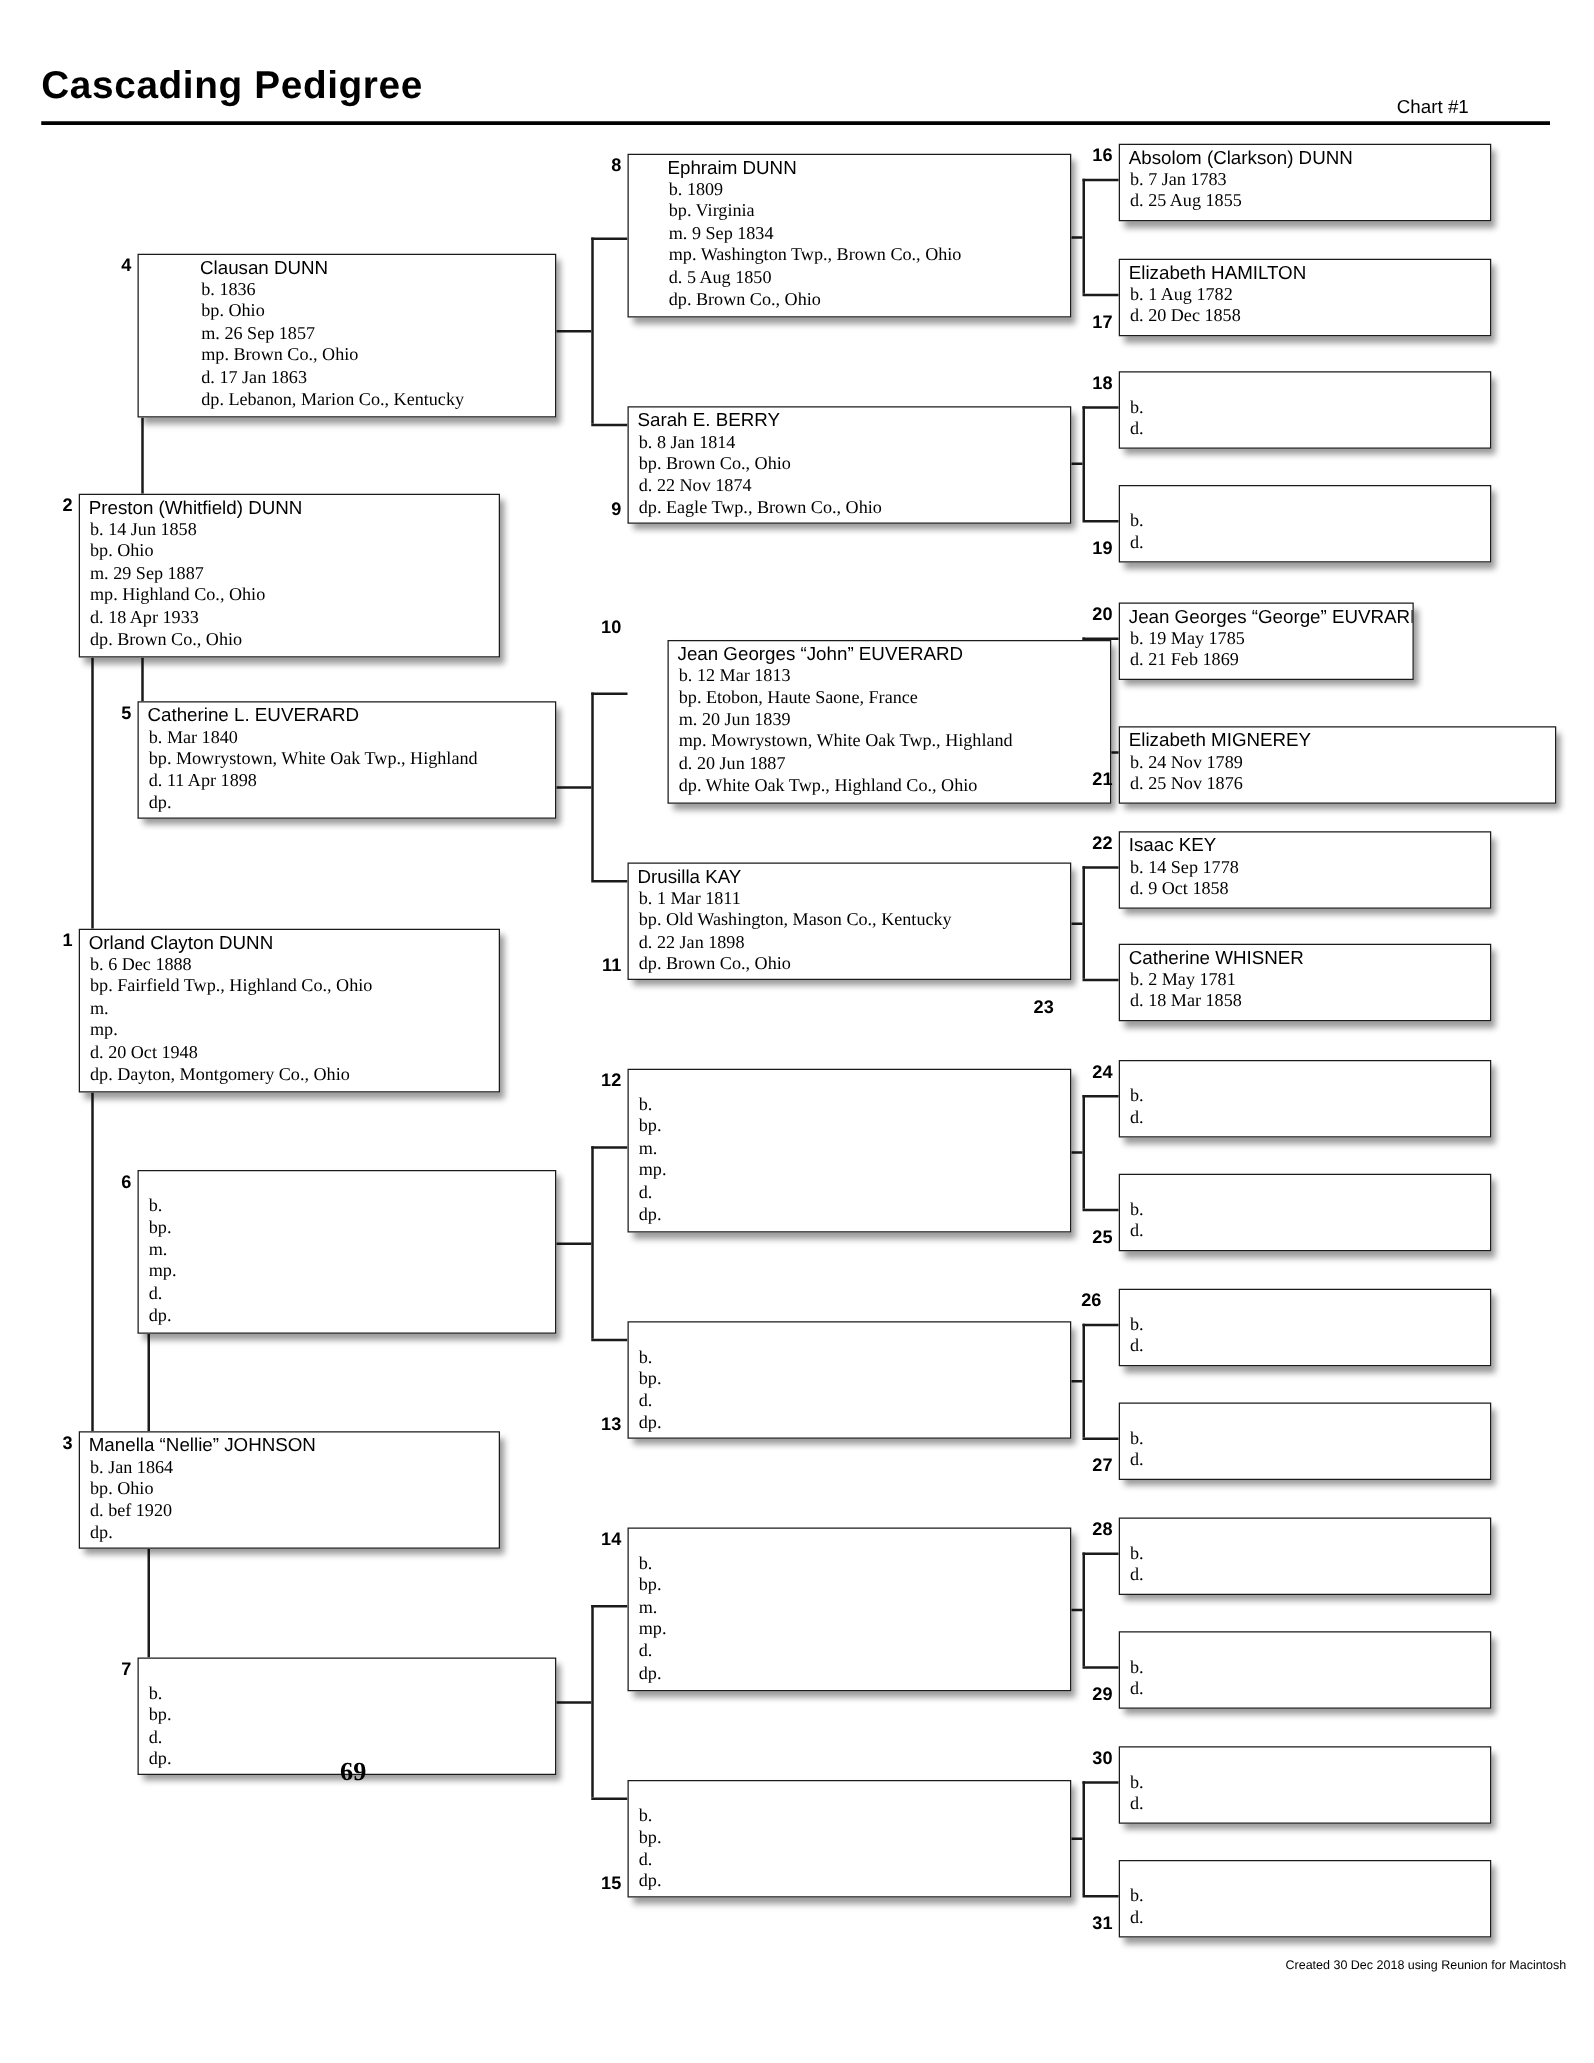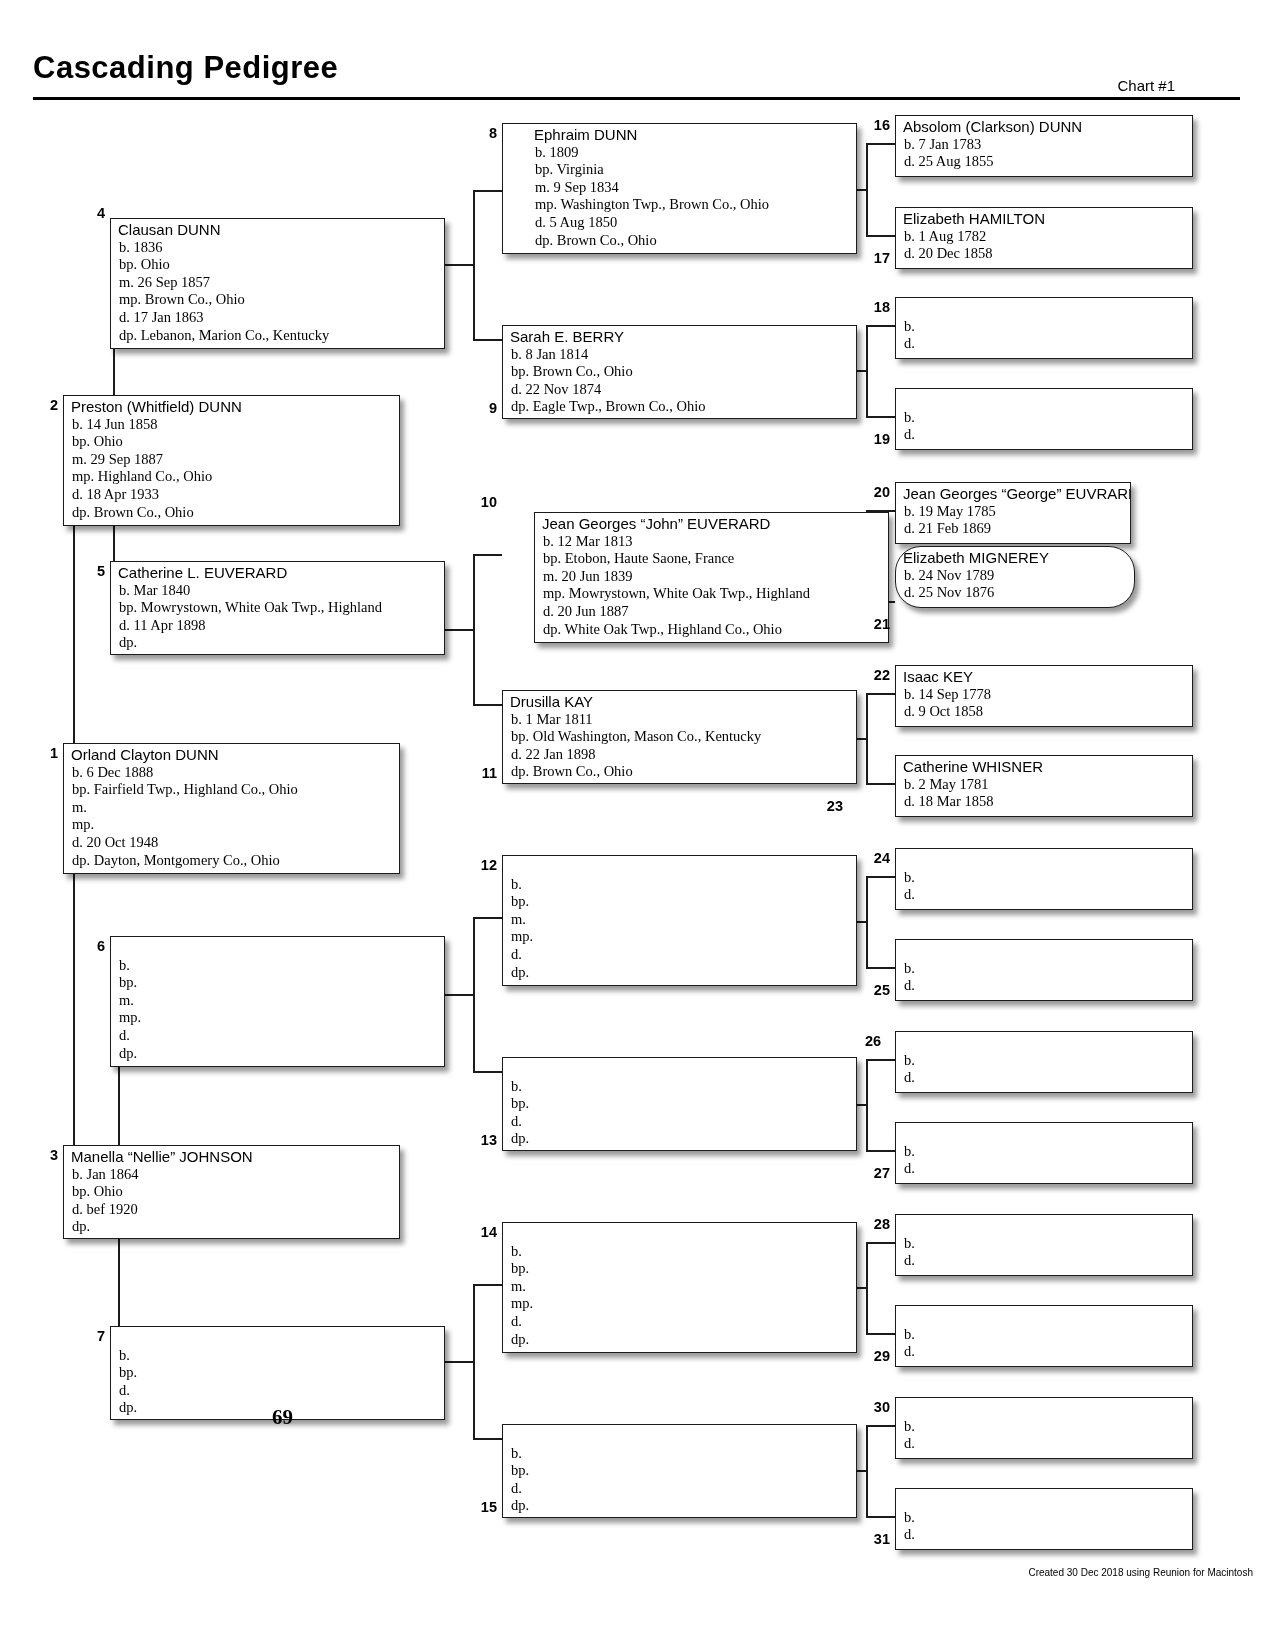--- a/index.html
+++ b/index.html
@@ -123,21 +123,21 @@
     </div>
     <div class="pnum" style="left: 24px; top: 397px;">2</div>
     <div class="pbox" style="left: 63px; top: 1145px; width: 337px; height: 94px;">
       <div class="pname">Manella “Nellie” JOHNSON</div>
       <div class="pfield">b. Jan 1864</div>
       <div class="pfield">bp. Ohio</div>
       <div class="pfield">d. bef 1920</div>
       <div class="pfield">dp.</div>
     </div>
     <div class="pnum" style="left: 24px; top: 1147px;">3</div>
-    <div class="pbox" style="left: 110px; top: 218px; width: 335px; height: 131px;">
+    <div class="pbox" style="left: 110px; top: 203px; width: 335px; height: 131px; padding-left: 42px;">
       <div class="pname">Clausan DUNN</div>
       <div class="pfield">b. 1836</div>
       <div class="pfield">bp. Ohio</div>
       <div class="pfield">m. 26 Sep 1857</div>
       <div class="pfield">mp. Brown Co., Ohio</div>
       <div class="pfield">d. 17 Jan 1863</div>
       <div class="pfield">dp. Lebanon, Marion Co., Kentucky</div>
     </div>
     <div class="pnum" style="left: 71px; top: 205px;">4</div>
     <div class="pbox" style="left: 110px; top: 561px; width: 335px; height: 94px;">
@@ -261,21 +261,21 @@
       <div class="pfield">b.</div>
       <div class="pfield">d.</div>
     </div>
     <div class="pnum" style="left: 856px; top: 431px;">19</div>
     <div class="pbox" style="left: 895px; top: 482px; width: 236px; height: 62px;">
       <div class="pname">Jean Georges “George” EUVRARD Sr.</div>
       <div class="pfield">b. 19 May 1785</div>
       <div class="pfield">d. 21 Feb 1869</div>
     </div>
     <div class="pnum" style="left: 856px; top: 484px;">20</div>
-    <div class="pbox" style="left: 895px; top: 546px; width: 240px; height: 62px; border-radius: 26px;">
+    <div class="pbox" style="left: 895px; top: 581px; width: 350px; height: 62px;">
       <div class="pname">Elizabeth MIGNEREY</div>
       <div class="pfield">b. 24 Nov 1789</div>
       <div class="pfield">d. 25 Nov 1876</div>
     </div>
     <div class="pnum" style="left: 856px; top: 616px;">21</div>
     <div class="pbox" style="left: 895px; top: 665px; width: 298px; height: 62px;">
       <div class="pname">Isaac KEY</div>
       <div class="pfield">b. 14 Sep 1778</div>
       <div class="pfield">d. 9 Oct 1858</div>
     </div>

